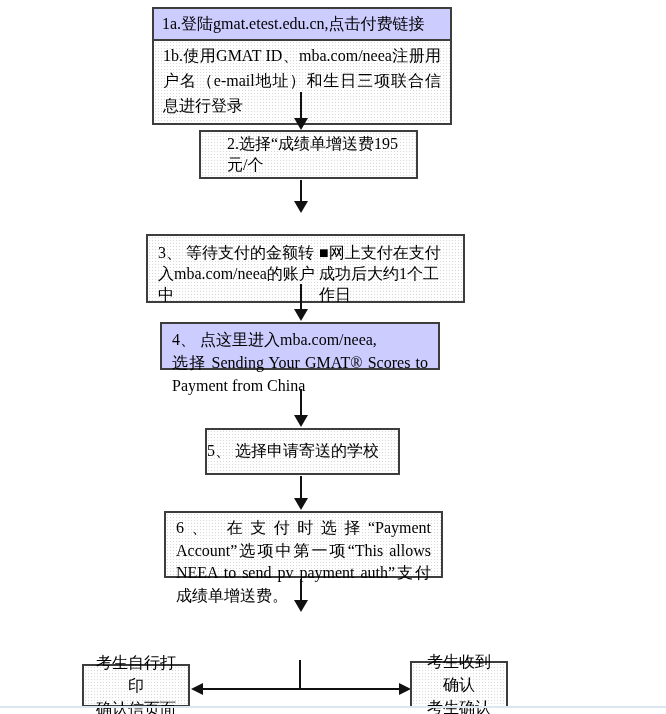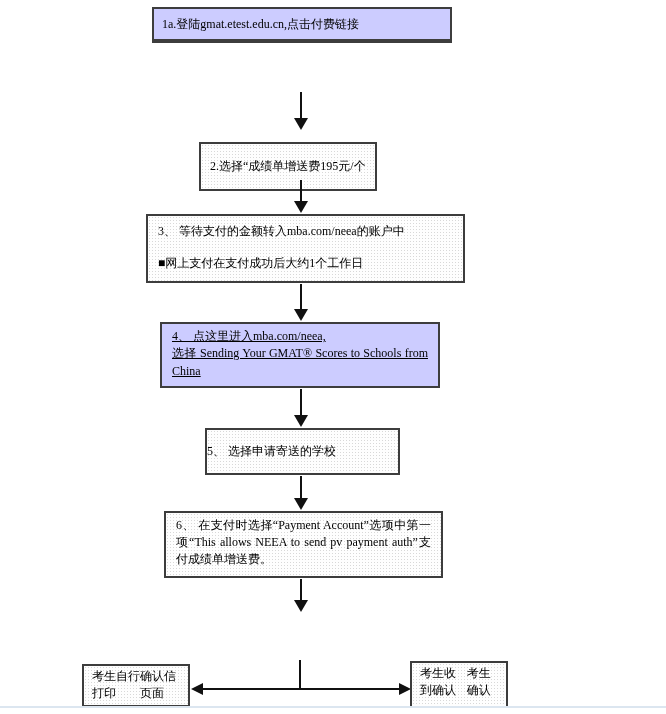--- a/index.html
+++ b/index.html
@@ -12,21 +12,21 @@
   }
   *{margin:0;padding:0;box-sizing:border-box;}
   html,body{background:#ffffff;}
   .canvas{
     position:relative;
     width:666px;height:714px;
     background:#ffffff;
     overflow:hidden;
     font-family:"Liberation Serif","DejaVu Serif",serif;
     color:var(--text);
-    font-size:12px;
+    font-size:16px;
   }
   .node{
     position:absolute;
     border:2px solid var(--border);
     color:var(--text);
   }
   .dotfill{
     background-color:#fefefe;
     background-image:radial-gradient(circle, var(--dot) 30%, transparent 32%);
     background-size:3px 3px;
@@ -63,62 +63,65 @@
   .head-left{
     position:absolute; width:0; height:0;
     border-top:6px solid transparent; border-bottom:6px solid transparent;
     border-right:12px solid var(--arrow);
   }
   .head-right{
     position:absolute; width:0; height:0;
     border-top:6px solid transparent; border-bottom:6px solid transparent;
     border-left:12px solid var(--arrow);
   }
-  .two-line{ line-height:1.45; padding:2px 8px; display:flex; flex-direction:row; justify-content:center; }
-  .spread{ display:flex; flex-direction:column; justify-content:space-between; padding:7px 10px 9px 10px; }
+  .two-line{ line-height:1.45; padding:2px 8px; display:flex; flex-direction:column; justify-content:center;text-align:center; }
+  .spread{ display:flex; flex-direction:row; justify-content:space-between; padding:7px 10px 9px 10px;margin-top:20px; }
   .rule{ position:absolute; }
 </style>
 </head>
 <body>
 
 <div class="canvas">
 
   <div class="group1" style="left:152px; top:7px; width:300px;">
     <div class="cell1a lavfill">
       <span>1a.登陆gmat.etest.edu.cn,点击付费链接</span>
     </div>
+    <div class="cell1b dotfill">
+      <span>1b.使用GMAT ID、mba.com/neea注册用户名（e-mail地址）和生日三项联合信息进行登录</span>
+    </div>
   </div>
 
   <div class="varrow" style="left:294px; top:92px; height:38px;">
     <div class="stem"></div>
     <div class="head"></div>
   </div>
 
-  <div class="node dotfill vcenter" style="left:199px; top:130px; width:178px; height:49px; padding-left:9px;margin-top:12px;">
+  <div class="node dotfill vcenter" style="left:199px; top:130px; width:219px; height:49px; padding-left:26px;">
     <span>2.选择“成绩单增送费195元/个</span>
   </div>
 
   <div class="varrow" style="left:294px; top:180px; height:33px;">
     <div class="stem"></div>
     <div class="head"></div>
   </div>
 
   <div class="node dotfill spread" style="left:146px; top:214px; width:319px; height:69px;">
     <span>3、 等待支付的金额转入mba.com/neea的账户中</span>
     <span>■网上支付在支付成功后大约1个工作日</span>
   </div>
 
   <div class="varrow" style="left:294px; top:284px; height:37px;">
     <div class="stem"></div>
     <div class="head"></div>
   </div>
 
-  <div class="node lavfill pad" style="left:160px; top:322px; width:280px; height:66px; line-height:1.45;text-decoration:underline;">
+  <div class="node lavfill pad" style="left:160px; top:322px; width:280px; height:48px; line-height:1.45;">
     <div>4、 点这里进入mba.com/neea,</div>
-    <div class="just">选择 Sending Your GMAT® Scores to Schools from China</div>
+    <div class="just">选择 Sending Your GMAT® Scores to Payment from China</div>
   </div>
 
   <div class="varrow" style="left:294px; top:389px; height:38px;">
     <div class="stem"></div>
     <div class="head"></div>
   </div>
 
   <div class="node dotfill vcenter hcenter" style="left:205px; top:428px; width:195px; height:47px;">
     <span>5、 选择申请寄送的学校</span>
   </div>

